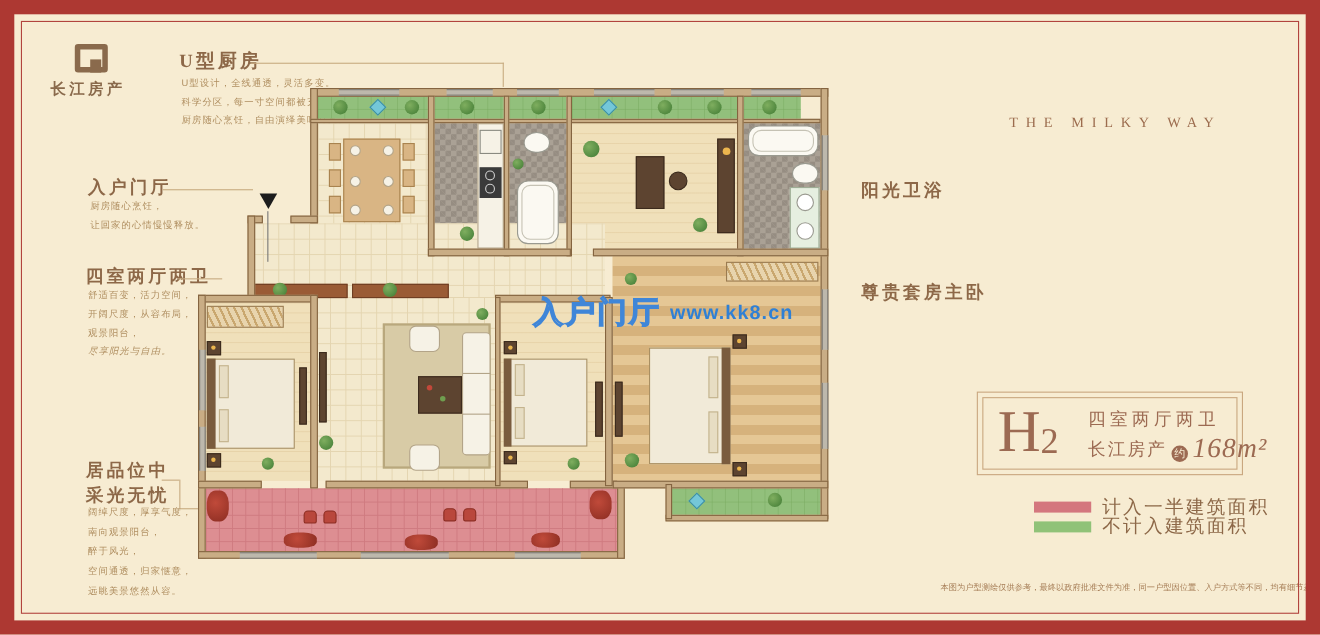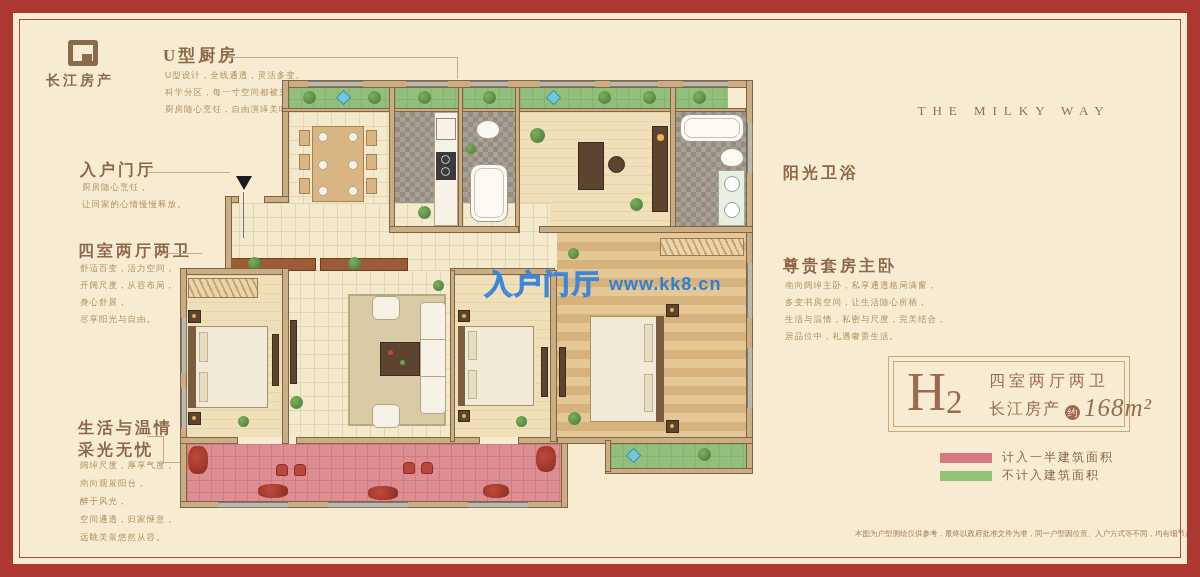--- a/index.html
+++ b/index.html
@@ -26,21 +26,21 @@
   .card{border:1px solid #c9a77f;}
   .card-in{position:absolute;inset:4px;border:1px solid #c9a77f;}
   .unit-H{font-family:"Liberation Serif",serif;font-size:54px;color:#9c6a52;line-height:1;}
   .unit-2{font-family:"Liberation Serif",serif;font-size:33px;color:#9c6a52;line-height:1;}
   .card-l1{font-family:"Liberation Serif",serif;font-size:16px;color:#9c6a52;letter-spacing:4px;white-space:nowrap;}
   .card-l2{font-family:"Liberation Serif",serif;font-size:16px;color:#9c6a52;letter-spacing:2px;white-space:nowrap;display:flex;align-items:flex-end;gap:4px;}
   .circ{display:inline-block;width:15px;height:15px;border-radius:50%;background:#9c6a52;color:#f7ecd2;font-size:10px;line-height:15px;text-align:center;letter-spacing:0;}
   .area-num{font-family:"Liberation Serif",serif;font-style:italic;font-size:25px;color:#9c6a52;line-height:1;letter-spacing:1px;}
   
   .sw{height:10px;width:52px;}
-  .lg-label{font-size:12px;color:#8d6848;letter-spacing:2px;white-space:nowrap;text-align:right;}
+  .lg-label{font-size:17px;color:#8d6848;letter-spacing:2px;white-space:nowrap;text-align:right;}
   .disclaimer{font-size:7.5px;color:#a57c55;white-space:nowrap;}
   
   .wm-cn{font-size:27px;font-weight:bold;color:rgba(130,180,235,0.25);-webkit-text-stroke:1.2px #3f86d8;letter-spacing:2px;white-space:nowrap;}
   .wm-url{font-size:18px;font-weight:bold;color:#2f80d5;letter-spacing:1px;white-space:nowrap;}
   
   #plan{position:absolute;left:178px;top:68px;width:592px;height:450px;}
   .wall{background:#c9ad85;border:1px solid #846440;box-sizing:border-box;z-index:20;}
   .tile{background-color:#f3e9cd;background-image:linear-gradient(#e4d5b0 1px,transparent 1px),linear-gradient(90deg,#e4d5b0 1px,transparent 1px);background-size:14px 14px;}
   .graytile{background-color:#aaa195;background-image:linear-gradient(45deg,#968d82 25%,transparent 25%,transparent 75%,#968d82 75%),linear-gradient(45deg,#968d82 25%,transparent 25%,transparent 75%,#968d82 75%);background-size:10px 10px;background-position:0 0,5px 5px;}
   .woodlight{background-color:#f0e0ba;background-image:linear-gradient(rgba(190,150,90,.18) 1px,transparent 1px);background-size:100% 9px;}
@@ -96,46 +96,40 @@
   <div class="abs" style="left:82px;top:182px;">
     <div class="anno-ln">厨房随心烹饪，</div>
     <div class="anno-ln" style="margin-top:5px;">让回家的心情慢慢释放。</div>
   </div>
 
   <div class="abs anno-h anno-h2" style="left:78px;top:241px;">四室两厅两卫</div>
   <div class="abs leader" style="left:162px;top:253px;width:40px;height:1px;"></div>
   <div class="abs" style="left:80px;top:263px;">
     <div class="anno-ln">舒适百变，活力空间，</div>
     <div class="anno-ln" style="margin-top:5px;">开阔尺度，从容布局，</div>
-    <div class="anno-ln" style="margin-top:5px;">身心舒展，</div>
-    <div class="anno-ln" style="margin-top:5px;">尽享阳光与自由。</div>
-  </div>
-
-  <div class="abs anno-h anno-h2" style="left:78px;top:418px;">生活与温情</div>
+    <div class="anno-ln" style="margin-top:5px;">观景阳台，</div>
+    <div class="anno-ln" style="margin-top:5px;font-style:italic;">尽享阳光与自由。</div>
+  </div>
+
+  <div class="abs anno-h anno-h2" style="left:78px;top:418px;">居品位中</div>
   <div class="abs anno-h anno-h2" style="left:78px;top:440px;">采光无忧</div>
   <div class="abs leader" style="left:147px;top:436px;width:16px;height:1px;"></div>
   <div class="abs leader" style="left:163px;top:436px;width:1px;height:26px;"></div>
   <div class="abs leader" style="left:163px;top:462px;width:92px;height:1px;"></div>
   <div class="abs" style="left:80px;top:460px;">
     <div class="anno-ln">阔绰尺度，厚享气度，</div>
     <div class="anno-ln" style="margin-top:6px;">南向观景阳台，</div>
     <div class="anno-ln" style="margin-top:6px;">醉于风光，</div>
     <div class="anno-ln" style="margin-top:6px;">空间通透，归家惬意，</div>
     <div class="anno-ln" style="margin-top:6px;">远眺美景悠然从容。</div>
   </div>
 
   <div class="abs anno-h anno-h2" style="left:783px;top:163px;">阳光卫浴</div>
 
   <div class="abs anno-h anno-h2" style="left:783px;top:256px;">尊贵套房主卧</div>
-  <div class="abs" style="left:785px;top:280px;">
-    <div class="anno-ln">南向阔绰主卧，私享通透格局满窗，</div>
-    <div class="anno-ln" style="margin-top:5px;">多变书房空间，让生活随心所栖，</div>
-    <div class="anno-ln" style="margin-top:5px;">生活与温情，私密与尺度，完美结合，</div>
-    <div class="anno-ln" style="margin-top:5px;">居品位中，礼遇奢贵生活。</div>
-  </div>
 
   <div class="abs card" style="left:888px;top:356px;width:240px;height:74px;">
     <div class="card-in"></div>
     <div class="abs" style="left:18px;top:8px;display:flex;align-items:flex-end;">
       <span class="unit-H">H</span>
       <span class="unit-2">2</span>
     </div>
     <div class="abs card-l1" style="left:100px;top:14px;">四室两厅两卫</div>
     <div class="abs card-l2" style="left:100px;top:38px;">
       <span>长江房产</span>

